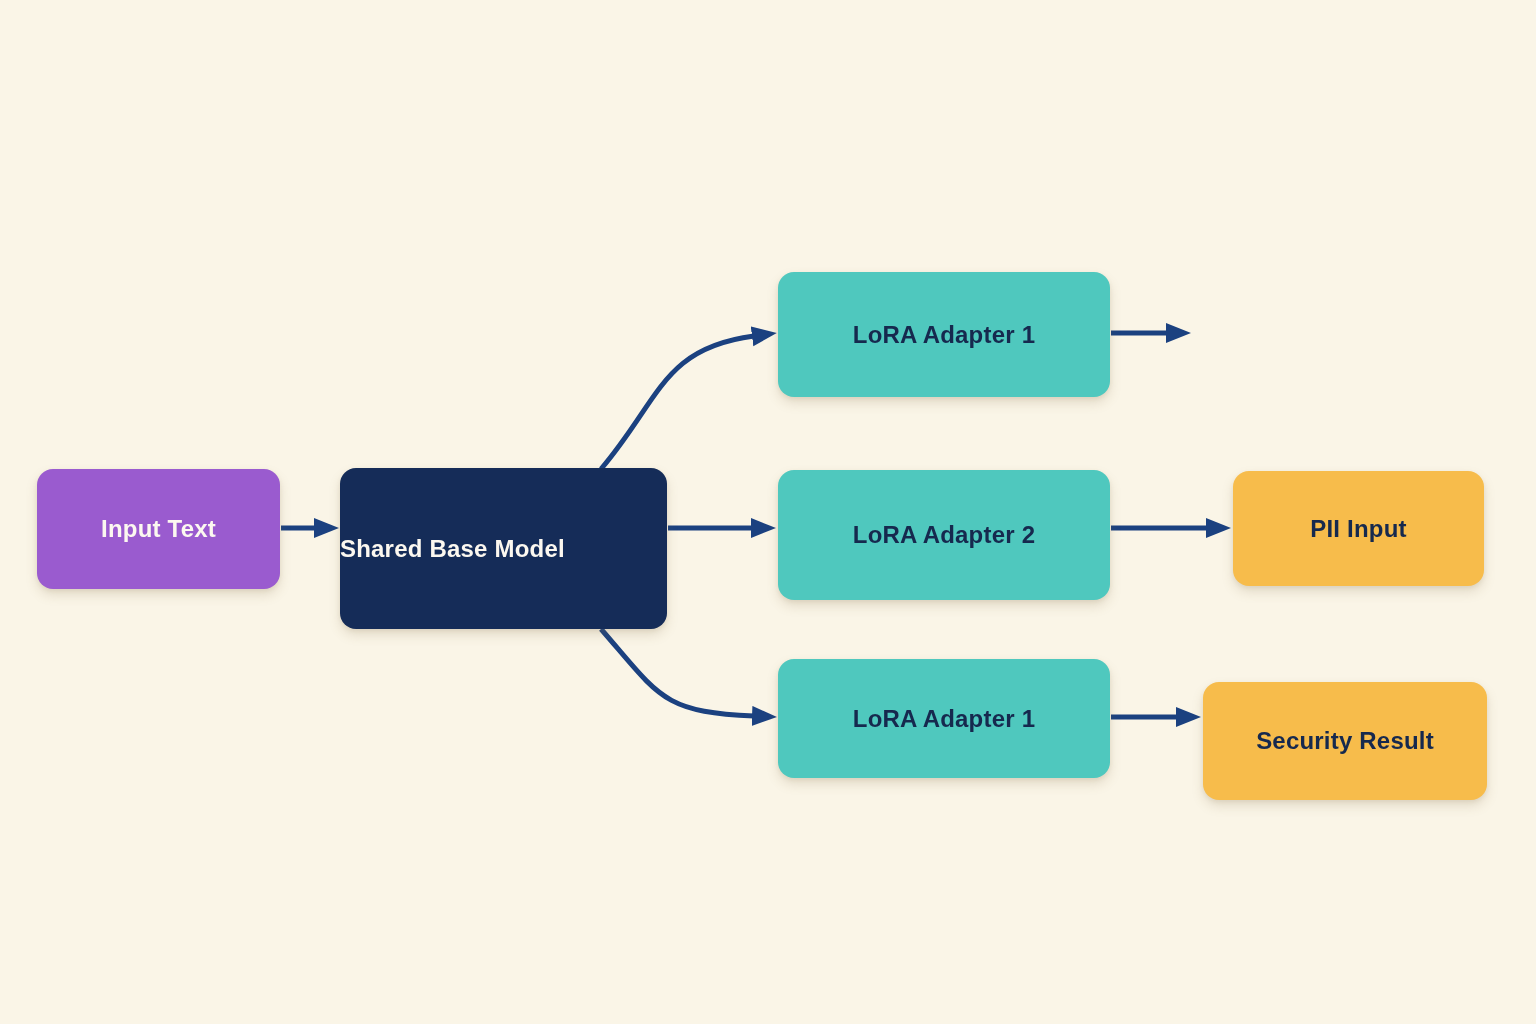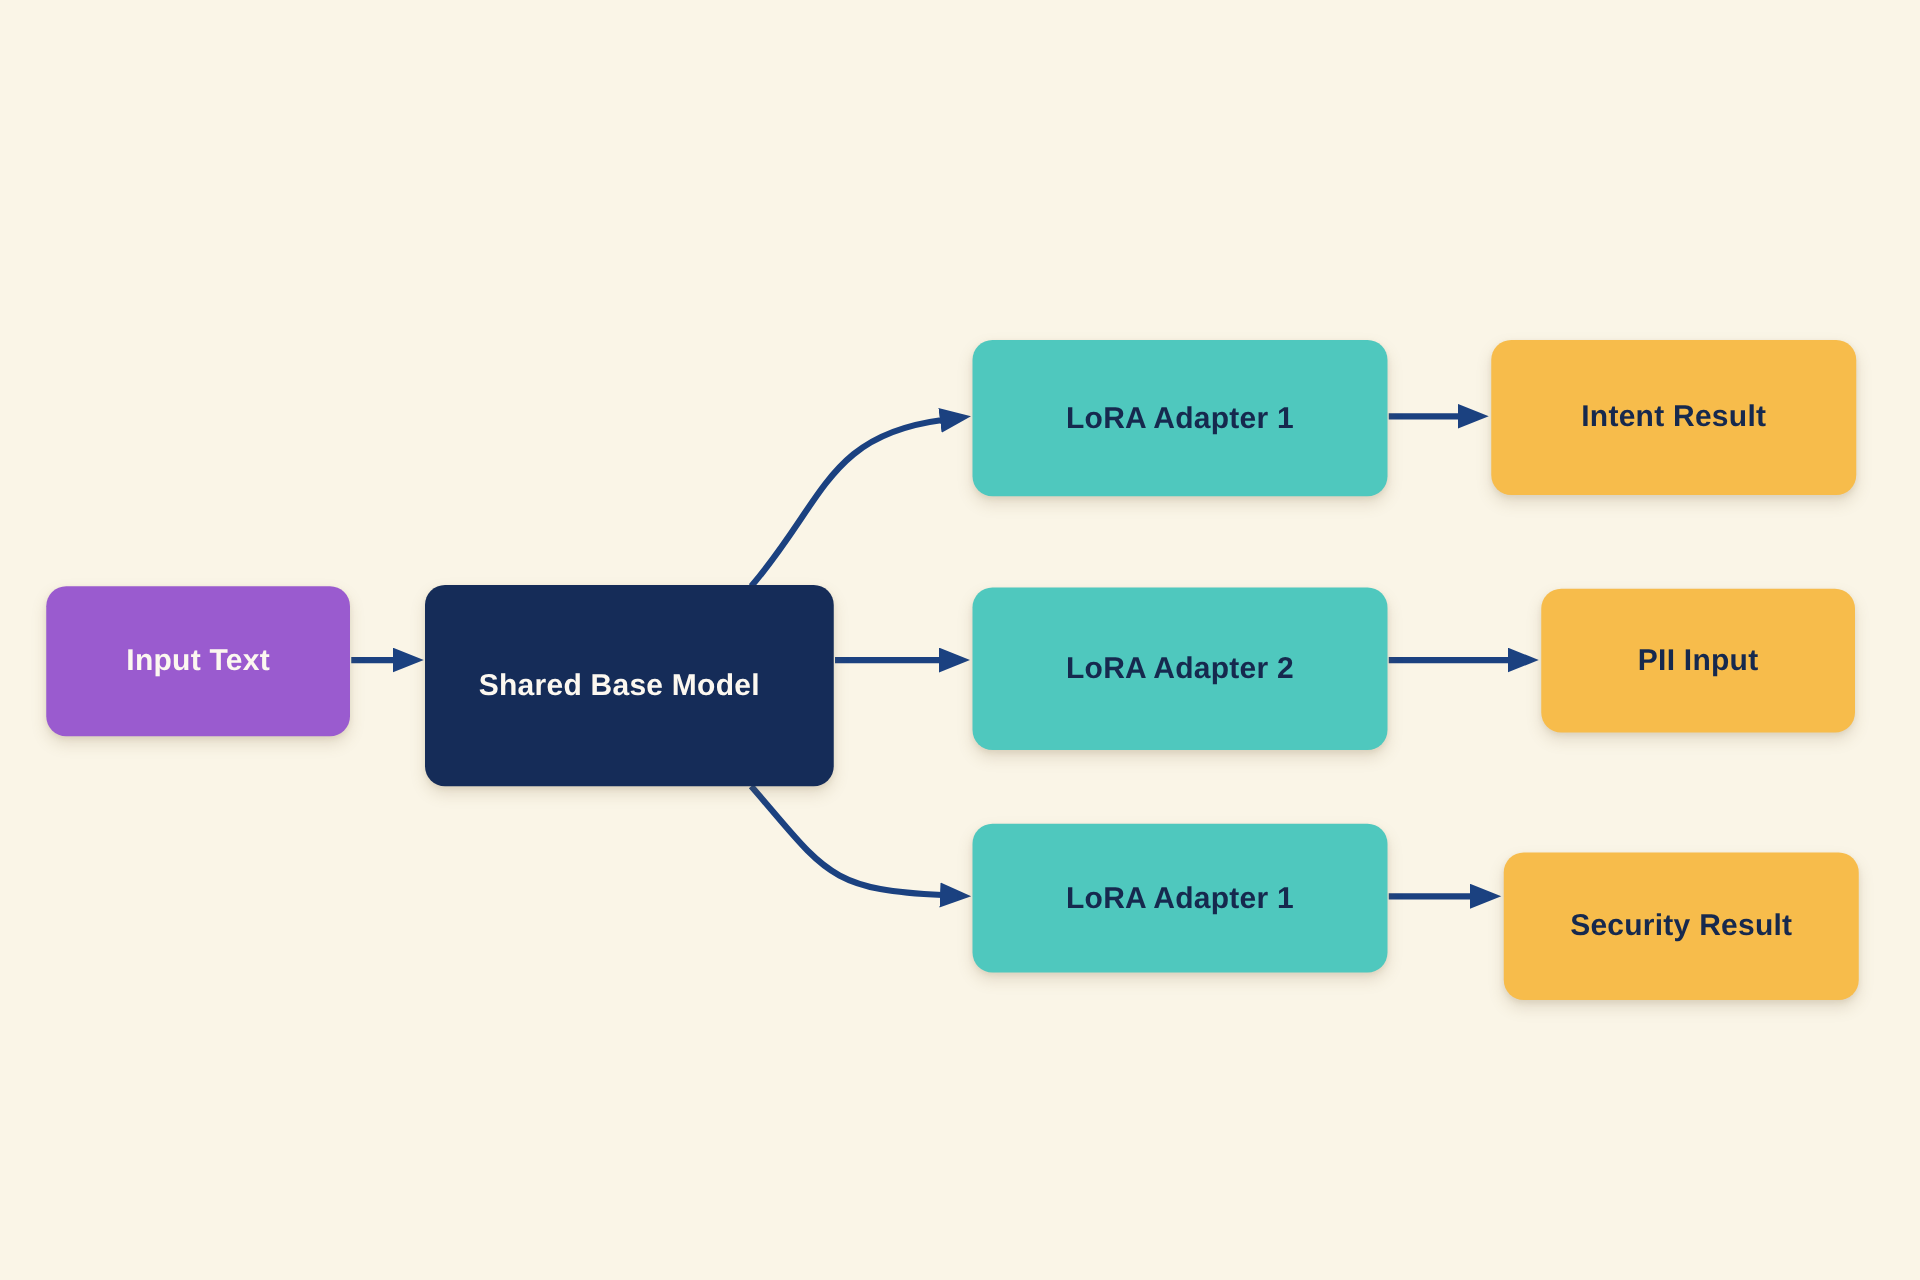--- a/index.html
+++ b/index.html
@@ -45,21 +45,20 @@
     left: 37px; top: 469px; width: 243px; height: 120px;
     background: #9A5BCF;
     color: #FCF8F0;
   }
   
   .node-base {
     left: 340px; top: 468px; width: 327px; height: 161px;
     background: #152C58;
     color: #FCF8F0;
     justify-content: flex-start;
-    padding-left: 43px;
     padding-right: 28px;
   }
   .node-base .node-label {
     text-align: left;
     line-height: 1.4;
   }
   
   .node-teal {
     background: #4FC8BE;
     color: #16294E;
@@ -122,23 +121,20 @@
   </div>
 
   <div class="node node-teal node-adapter2">
     <span class="node-label">LoRA Adapter 2</span>
   </div>
 
   <div class="node node-teal node-adapter3">
     <span class="node-label">LoRA Adapter 1</span>
   </div>
 
-  <div class="node node-yellow node-result1">
-    <span class="node-label">Intent Result</span>
-  </div>
 
   <div class="node node-yellow node-result2">
     <span class="node-label">PII Input</span>
   </div>
 
   <div class="node node-yellow node-result3">
     <span class="node-label">Security Result</span>
   </div>
 
 </div>

